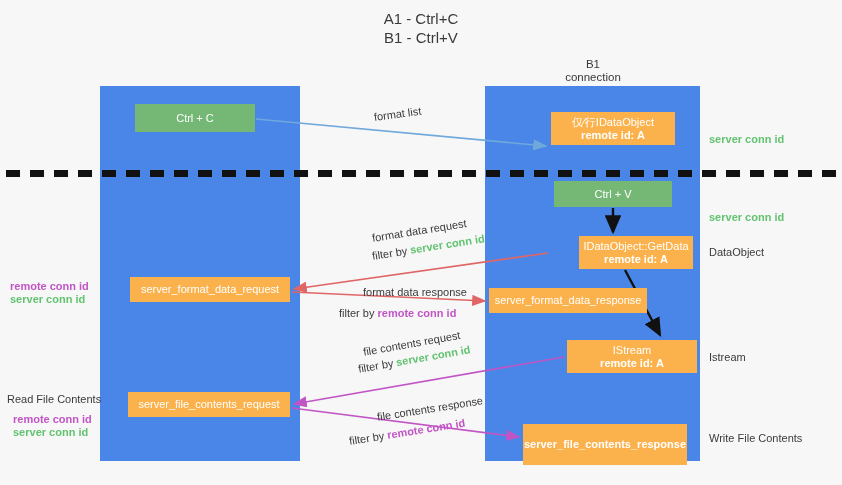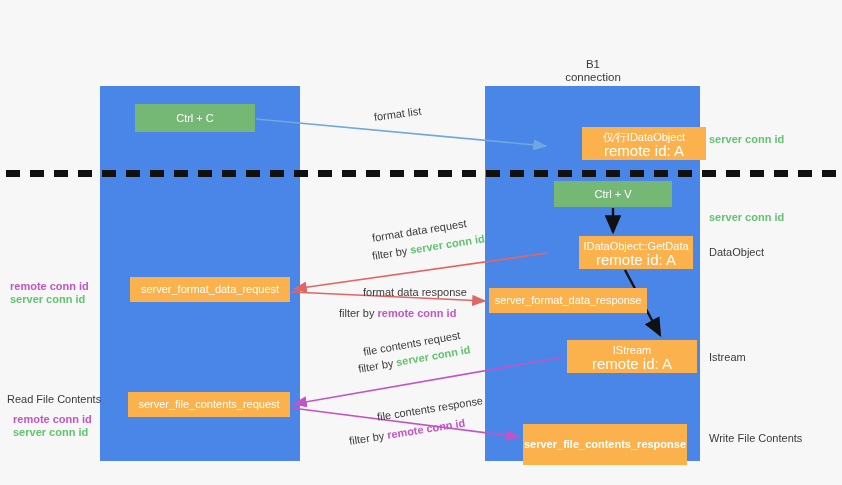--- a/index.html
+++ b/index.html
@@ -63,25 +63,25 @@
     align-items: center;
     justify-content: center;
     color: #ffffff;
     font-size: 11px;
     line-height: 13px;
     text-align: center;
     padding: 10px 4px;
   }
   .box.green { background: #6aa84f; background: #70ad6e; }
   .box.orange { background: #fcb24c; }
-  .box .l2 { font-size: 15px; }
+  .box .l2 { font-size: 11px; font-weight: bold; }
 
   #box-ctrlc  { left: 135px; top: 104px; width: 120px; height: 28px; background:#75b875; }
   #box-ctrlv  { left: 554px; top: 181px; width: 118px; height: 26px; background:#75b875; }
-  #box-idataobject   { left: 551px; top: 127px; width: 124px; height: 33px; margin-left: 31px; }
+  #box-idataobject   { left: 551px; top: 112px; width: 124px; height: 33px; }
   #box-getdata       { left: 579px; top: 236px; width: 114px; height: 33px; justify-content: center; }
   #box-istream       { left: 567px; top: 340px; width: 130px; height: 33px; }
   #box-fmt-req       { left: 130px; top: 277px; width: 160px; height: 25px; }
   #box-fmt-resp      { left: 489px; top: 288px; width: 158px; height: 25px; }
   #box-file-req      { left: 128px; top: 392px; width: 162px; height: 25px; }
   #box-file-resp     { left: 523px; top: 424px; width: 164px; height: 41px; font-weight: bold; }
 
   
   .lbl {
     position: absolute;
@@ -111,20 +111,22 @@
     width: 842px; height: 485px;
     overflow: visible;
     pointer-events: none;
   }
 </style>
 </head>
 <body>
 
 <div id="stage">
 
+  <div class="title">A1 - Ctrl+C
+B1 - Ctrl+V</div>
 
   <div class="lane" id="lane-a1"></div>
   <div class="lane" id="lane-b1"></div>
 
   <div class="col-head" style="left:518px; top:58px;">
     <span>B1</span>
     <span class="sub">connection</span>
   </div>
 
   <svg class="arrows">

